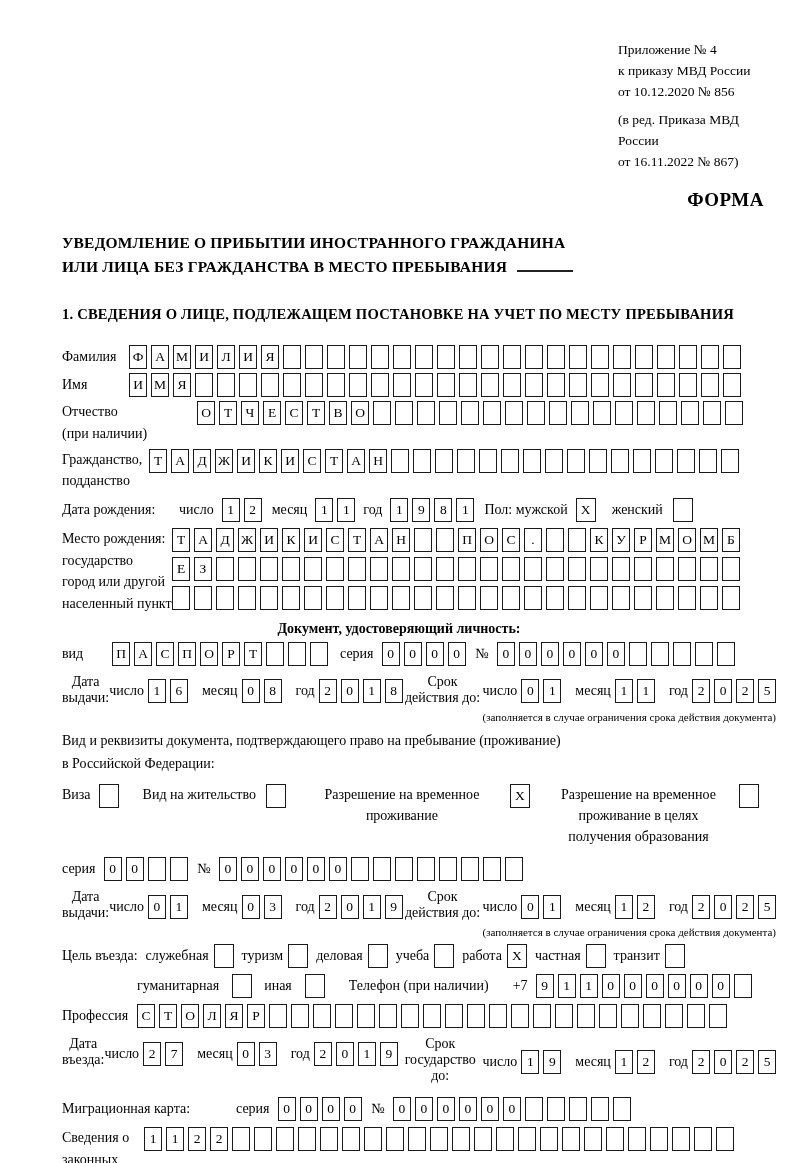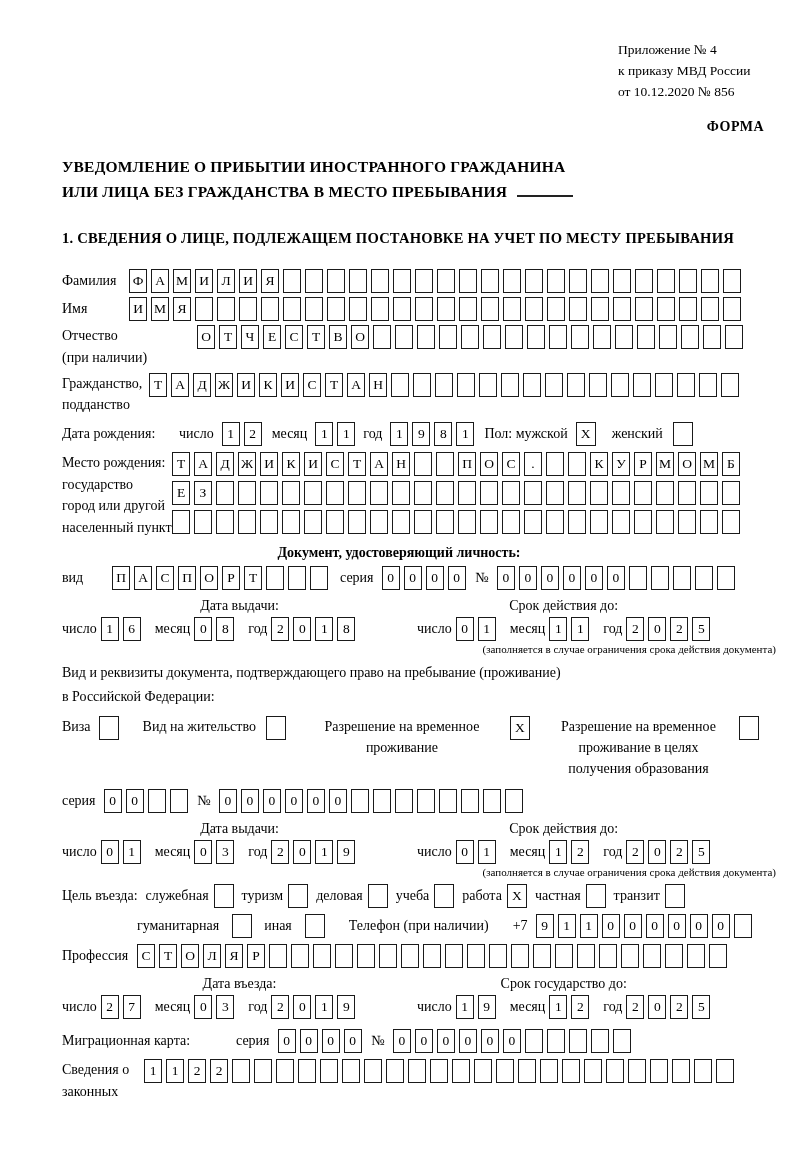--- a/index.html
+++ b/index.html
@@ -3,21 +3,21 @@
 <meta charset="utf-8">
 <style>
   html,body{margin:0;padding:0;background:#e8e8e8;}
   .page{
     width:800px;min-height:1163px;background:#ffffff;color:#000;
     font-family:"Liberation Serif","DejaVu Serif",serif;font-size:14px;
     padding:40px 24px 24px 62px;box-sizing:border-box;position:relative;margin:0 auto;
   }
   .appendix{margin-left:556px;font-size:13.5px;line-height:1.45;}
   .appendix .edit{margin-top:7px;}
-  .forma{font-weight:bold;text-align:right;padding-right:12px;margin-top:16px;font-size:14px;letter-spacing:.5px;}
+  .forma{font-weight:bold;text-align:right;padding-right:12px;margin-top:16px;font-size:19px;letter-spacing:.5px;}
   .title{font-weight:bold;text-align:left;margin-top:20px;font-size:15.5px;line-height:1.6;letter-spacing:.2px;}
   .uline{display:inline-block;width:56px;border-bottom:2px solid #222;margin-left:10px;}
   .section-heading{font-weight:bold;margin-top:26px;margin-bottom:22px;font-size:14.6px;letter-spacing:.2px;}
   .row{display:flex;align-items:center;margin-bottom:4px;}
   .row.top{align-items:flex-start;}
   .lbl{flex-shrink:0;}
   .lblline{line-height:1.55;}
   .w50{width:50px}.w67{width:67px}.w75{width:75px}.w82{width:82px}.w87{width:87px}
   .w105{width:105px}.w110{width:110px}.w135{width:135px}.w150{width:150px}
   .cells{display:inline-flex;gap:4px;flex-wrap:nowrap;}
@@ -28,41 +28,45 @@
   .checkbox .cell{width:18px;}
   .stack{display:flex;flex-direction:column;gap:5px;}
   .stack.wide-gap{gap:8px;}
   .doc-header{font-weight:bold;text-align:center;margin:6px 40px 5px 0;font-size:14px;}
   .ml8{margin-left:8px}.ml10{margin-left:10px}.ml12{margin-left:12px}.ml16{margin-left:16px}.ml24{margin-left:24px}
   .mt6{margin-top:6px}.mt10{margin-top:10px}.mb6{margin-bottom:6px}
   .dg{display:inline-flex;align-items:center;gap:4px;}
   .dg .dlbl{margin-left:10px;}
   .dg .dlbl:first-child{margin-left:0;}
   .datecols{display:flex;align-items:flex-start;margin-top:8px;}
-  .datecol{display:flex;flex-direction:column;}
+  .datecol{display:flex;}
   .datecol.left{width:355px;}
   .datecol .datetitle{text-align:center;margin-bottom:3px;}
   .note{font-size:11px;text-align:right;margin-top:2px;margin-bottom:6px;}
   .intro{line-height:1.7;margin-top:4px;}
   .options{display:flex;align-items:flex-start;margin-top:8px;margin-bottom:10px;}
   .optblock{text-align:center;line-height:1.5;}
   .w200{width:200px}.w185{width:185px}
   .opt{display:inline-flex;align-items:center;gap:5px;font-family:Liberation Serif, serif;}
   .single{line-height:22px;}
   .purpose-row{display:flex;align-items:center;flex-wrap:nowrap;margin-bottom:6px;}
 </style>
 </head>
 <body>
 
 <div class="page">
 
   <div class="appendix">
     <div class="lblline">Приложение № 4</div>
     <div class="lblline">к приказу МВД России</div>
     <div class="lblline">от 10.12.2020 № 856</div>
+    <div class="edit">
+      <div class="lblline">(в ред. Приказа МВД России</div>
+      <div class="lblline">от 16.11.2022 № 867)</div>
+    </div>
   </div>
 
   <div class="forma">ФОРМА</div>
 
   <div class="title">
     <div>УВЕДОМЛЕНИЕ О ПРИБЫТИИ ИНОСТРАННОГО ГРАЖДАНИНА</div>
     <div>
       <span>ИЛИ ЛИЦА БЕЗ ГРАЖДАНСТВА В МЕСТО ПРЕБЫВАНИЯ</span><span class="uline"></span>
     </div>
   </div>

